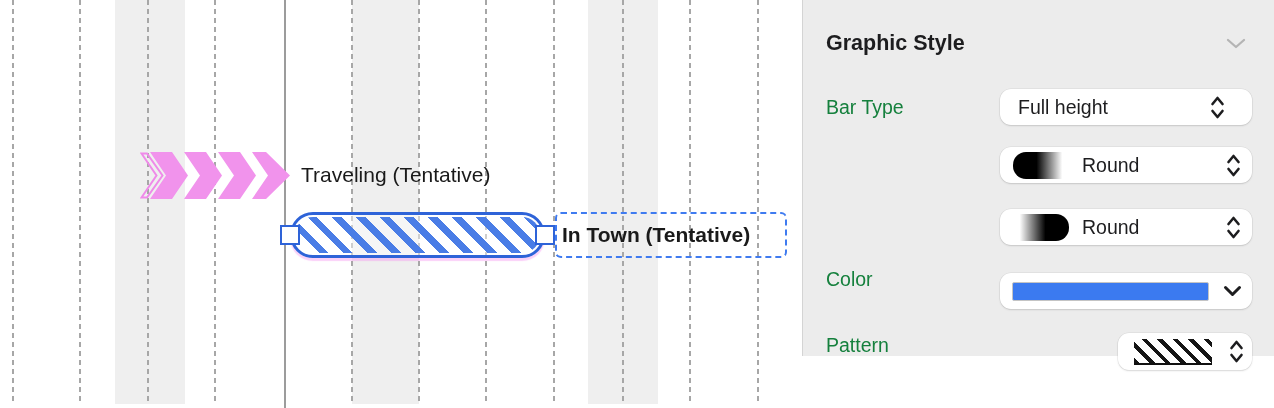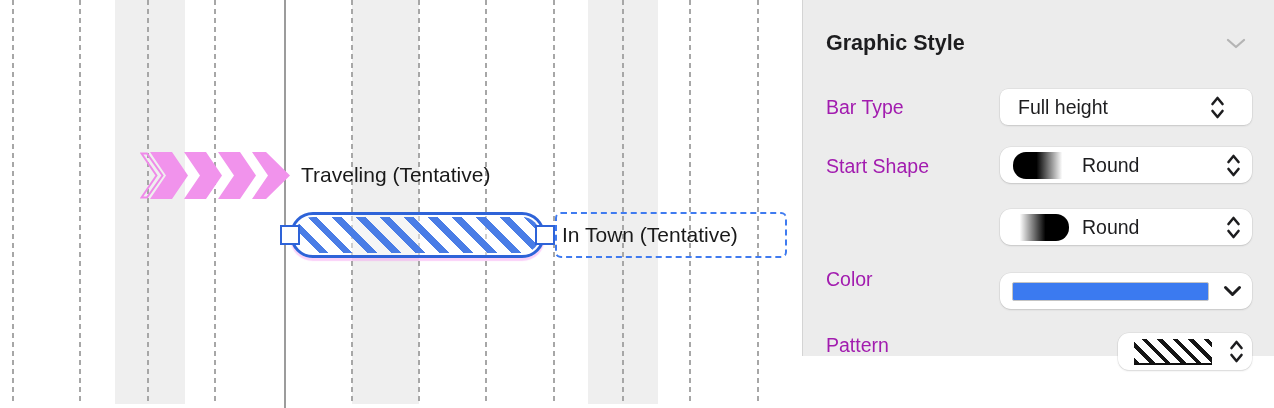--- a/index.html
+++ b/index.html
@@ -24,33 +24,33 @@
     border:3px solid #2e63d8;border-radius:23px;background:rgba(255,255,255,0.45);
     box-shadow:0 3px 1px rgba(243,150,240,0.45);}
   .pill-hatch{position:absolute;left:2px;top:2px;right:2px;bottom:2px;border-radius:19px;overflow:hidden;
     background:repeating-linear-gradient(45deg,#4a7de6 0 7px,rgba(255,255,255,0) 7px 17px);}
   .handle{position:absolute;width:20px;height:20px;box-sizing:border-box;background:#fff;
     border:2.5px solid #2e63d8;top:225px;}
   .handle.left{left:268px;}
   .handle.right{left:523px;}
   .intown-box{position:absolute;left:543px;top:212px;width:232px;height:46px;box-sizing:border-box;
     border:2px dashed #3f7bf0;border-radius:6px;display:flex;align-items:center;}
-  .intown-box .task-label-inner{color:#1a1a1a;font-size:21px;white-space:nowrap;padding-left:5px;}
+  .intown-box .task-label-inner{color:#1a1a1a;font-size:21px;white-space:nowrap;padding-left:5px;font-weight:bold;}
   
   .panel{position:absolute;left:802px;top:0;width:472px;height:356px;background:#ececec;
     border-left:1px solid #d4d4d4;box-sizing:border-box;}
   .panel-title{position:absolute;left:23px;top:31px;font-size:21.5px;font-weight:700;color:#1d1d1f;}
   .collapse-chevron{position:absolute;right:28px;top:38px;}
-  .row-label{position:absolute;left:23px;font-size:19.5px;color:#a21caf;}
+  .row-label{position:absolute;left:23px;font-size:19.5px;color:#15803d;}
   .ctl{position:absolute;left:197px;width:252px;height:36px;background:#ffffff;border-radius:11px;
     box-shadow:0 0 0 0.5px rgba(0,0,0,0.08),0 1px 2px rgba(0,0,0,0.12);
     display:flex;align-items:center;box-sizing:border-box;}
   .ctl .ctl-text{font-size:19.5px;color:#1d1d1f;white-space:nowrap;}
   .ctl .spacer{flex:1;}
-  .ctl.bar-type{top:89px;padding:0 27px 0 18px;border-radius:8px;}
+  .ctl.bar-type{top:89px;padding:0 27px 0 18px;}
   .ctl.start-shape{top:147px;padding:0 11px 0 13px;}
   .ctl.end-shape{top:209px;padding:0 11px 0 13px;}
   .ctl.color{top:273px;padding:0 10px 0 12px;}
   .ctl.pattern{top:333px;left:315px;width:134px;height:37px;padding:0 8px 0 16px;}
   .shape-icon{width:56px;height:27px;margin-right:13px;}
   .shape-icon.start{background:linear-gradient(to right,#000 0%,#000 42%,rgba(0,0,0,0) 88%);
     border-radius:13px 2px 2px 13px;}
   .shape-icon.end{background:linear-gradient(to left,#000 0%,#000 42%,rgba(0,0,0,0) 88%);
     border-radius:2px 13px 13px 2px;}
   .color-swatch{flex:1;height:17px;background:#3b7af0;border:1px solid #c4c4c4;border-radius:2px;}
@@ -110,21 +110,20 @@
   <div class="row-label" style="top:96px">Bar Type</div>
   <div class="ctl bar-type">
     <span class="ctl-text">Full height</span>
     <span class="spacer"></span>
     <svg class="stepper" width="15" height="25" viewBox="0 0 15 25">
       <path d="M2.5 9 L7.5 3 L12.5 9" fill="none" stroke="#1d1d1f" stroke-width="2.6" stroke-linecap="round" stroke-linejoin="round"></path>
       <path d="M2.5 16 L7.5 22 L12.5 16" fill="none" stroke="#1d1d1f" stroke-width="2.6" stroke-linecap="round" stroke-linejoin="round"></path>
     </svg>
   </div>
 
-  <div class="row-label" style="top:155px">Start Shape</div>
   <div class="ctl start-shape">
     <span class="shape-icon start"></span>
     <span class="ctl-text">Round</span>
     <span class="spacer"></span>
     <svg class="stepper" width="15" height="25" viewBox="0 0 15 25">
       <path d="M2.5 9 L7.5 3 L12.5 9" fill="none" stroke="#1d1d1f" stroke-width="2.6" stroke-linecap="round" stroke-linejoin="round"></path>
       <path d="M2.5 16 L7.5 22 L12.5 16" fill="none" stroke="#1d1d1f" stroke-width="2.6" stroke-linecap="round" stroke-linejoin="round"></path>
     </svg>
   </div>
 

